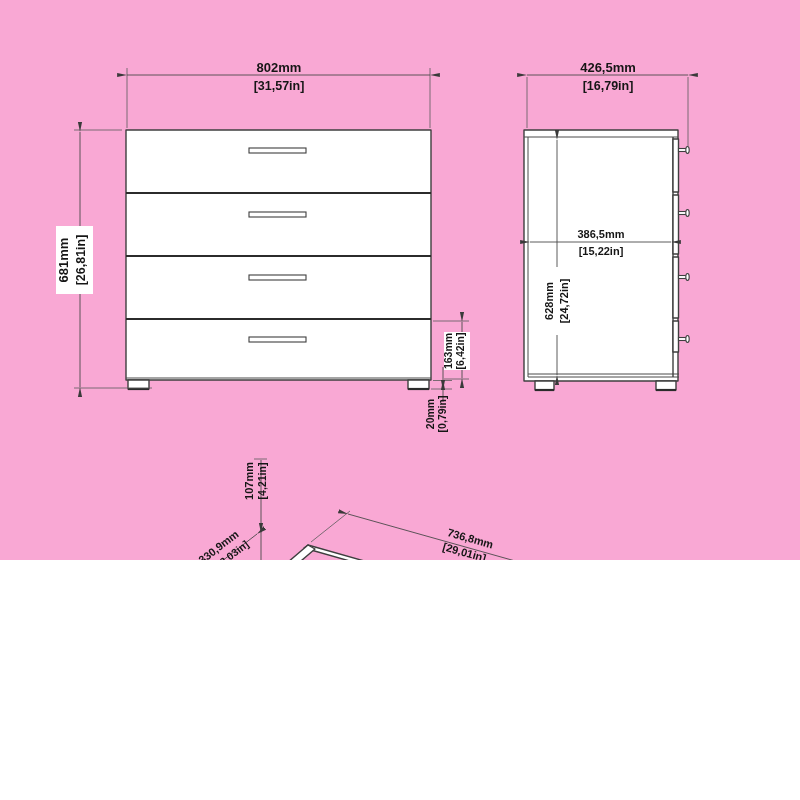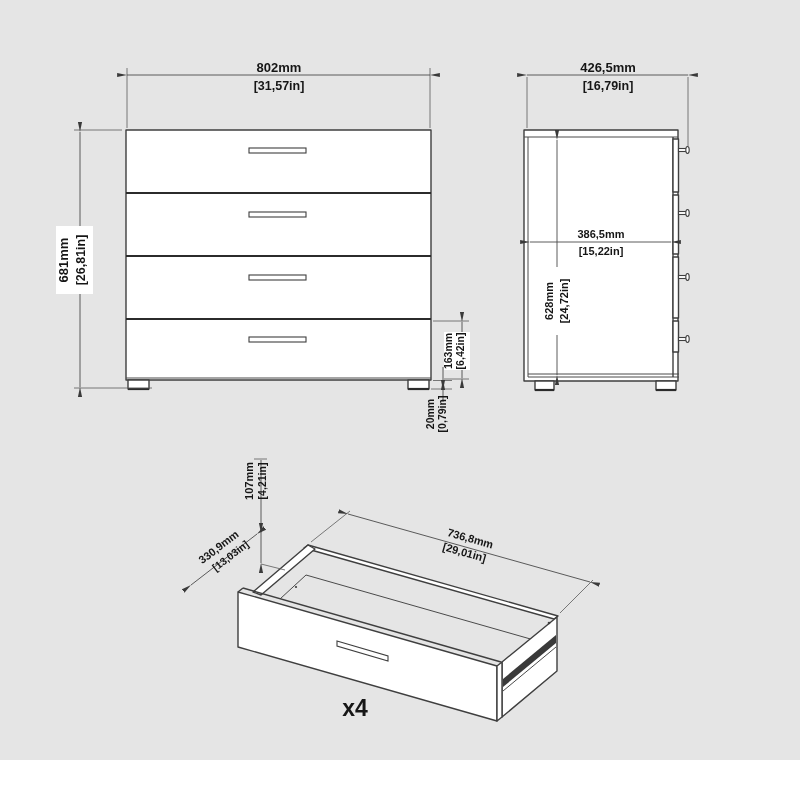--- a/index.html
+++ b/index.html
@@ -1,16 +1,16 @@
 <!DOCTYPE html>
 <html><head>
 <meta charset="utf-8">
 <style>
   html,body { margin:0; padding:0; background:#ffffff; }
-  .page { width:800px; height:760px; background:#e5e5e5; position:relative;
+  .page { width:800px; height:560px; background:#f9a8d4; position:relative;
           font-family:"Liberation Sans", sans-serif; }
   svg text { fill:#161616; font-family:"Liberation Sans", sans-serif; font-weight:bold; }
   .t13 { font-size:13px; }
   .t12 { font-size:12.5px; }
   .t11 { font-size:11px; }
   .t10 { font-size:10.5px; }
   .t22 { font-size:23px; }
   .edge { stroke:#3f3f3f; stroke-width:1.4; fill:none; }
   .edge-thin { stroke:#4a4a4a; stroke-width:1; fill:none; }
   .edge-thick { stroke:#2b2b2b; stroke-width:2.2; fill:none; }

